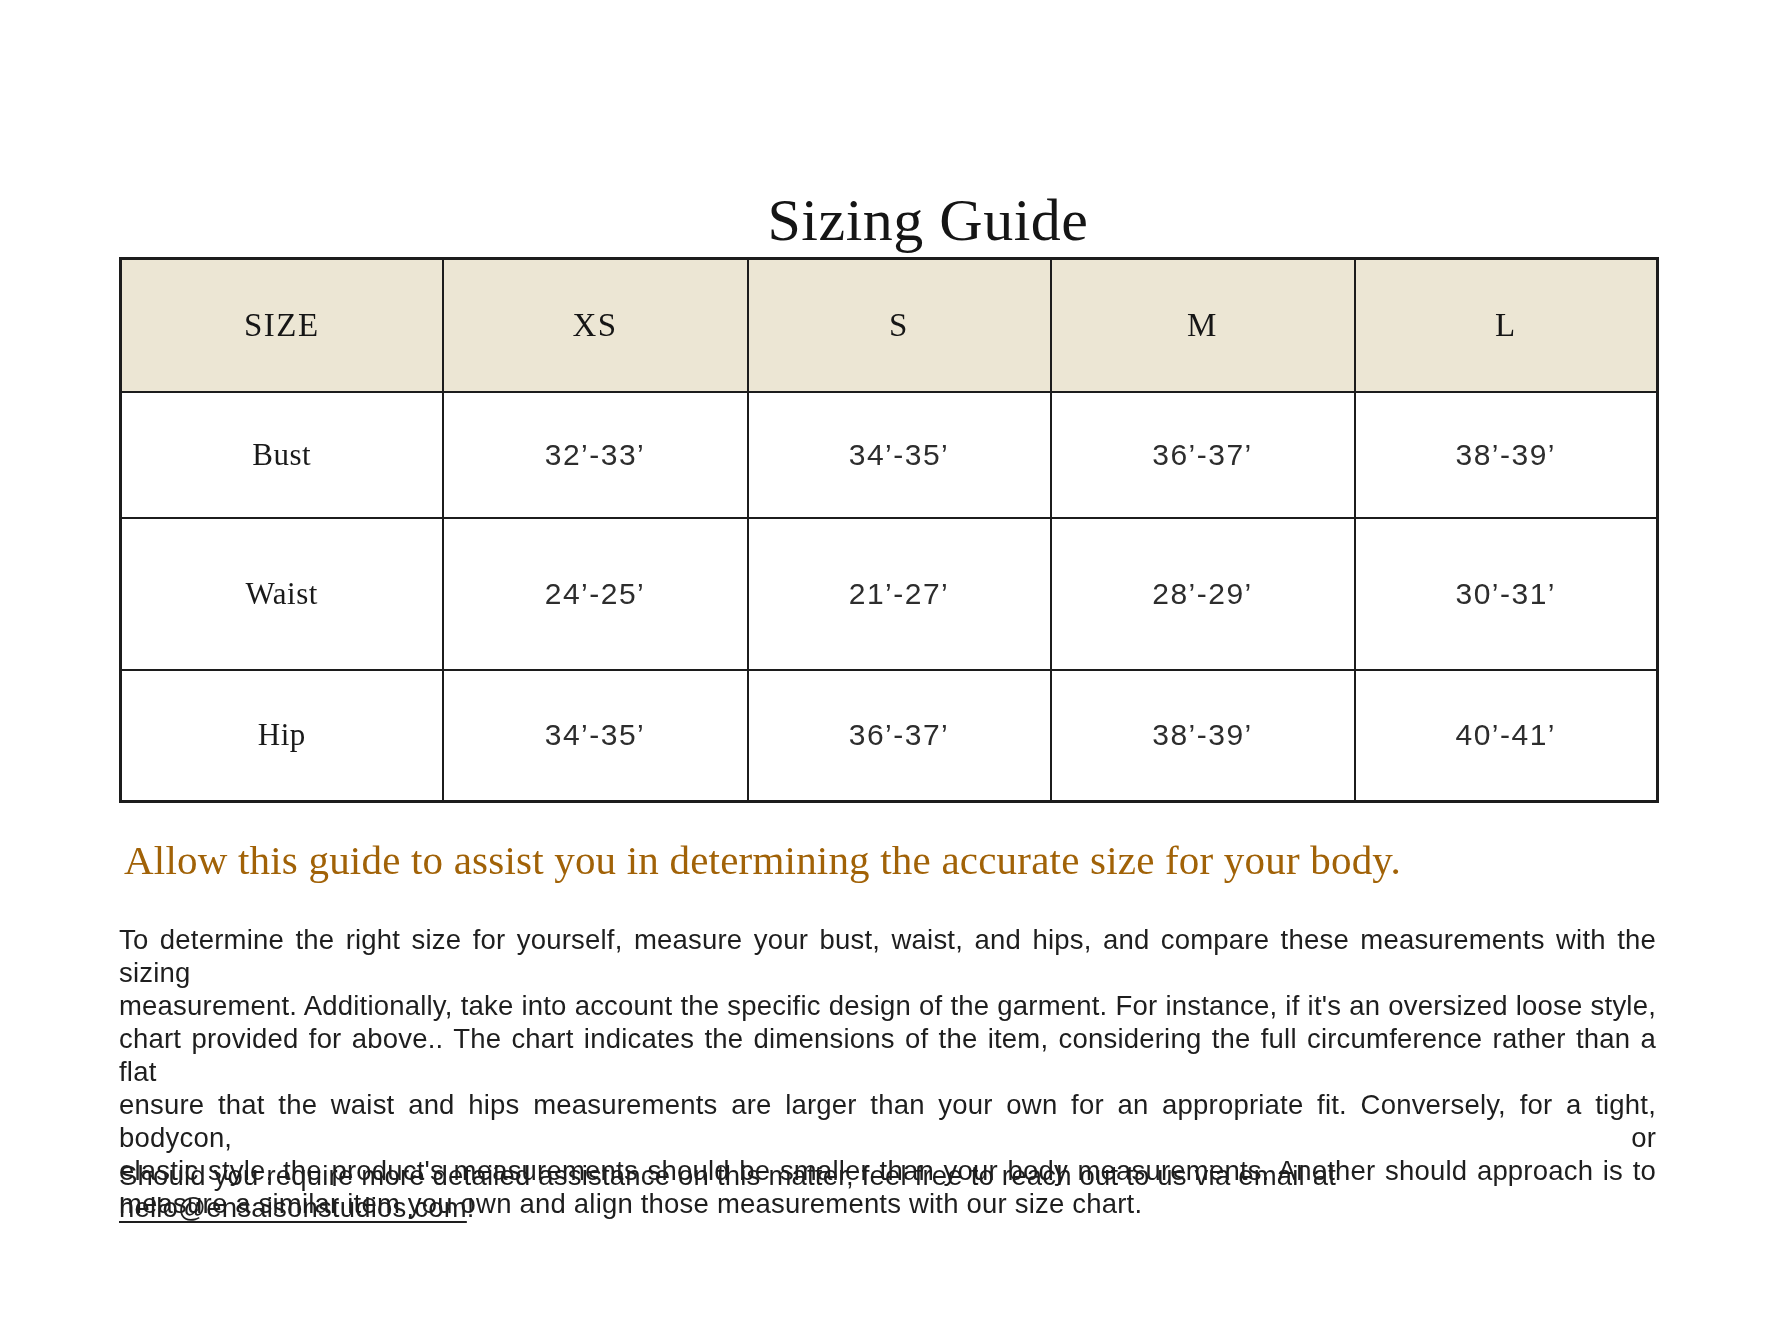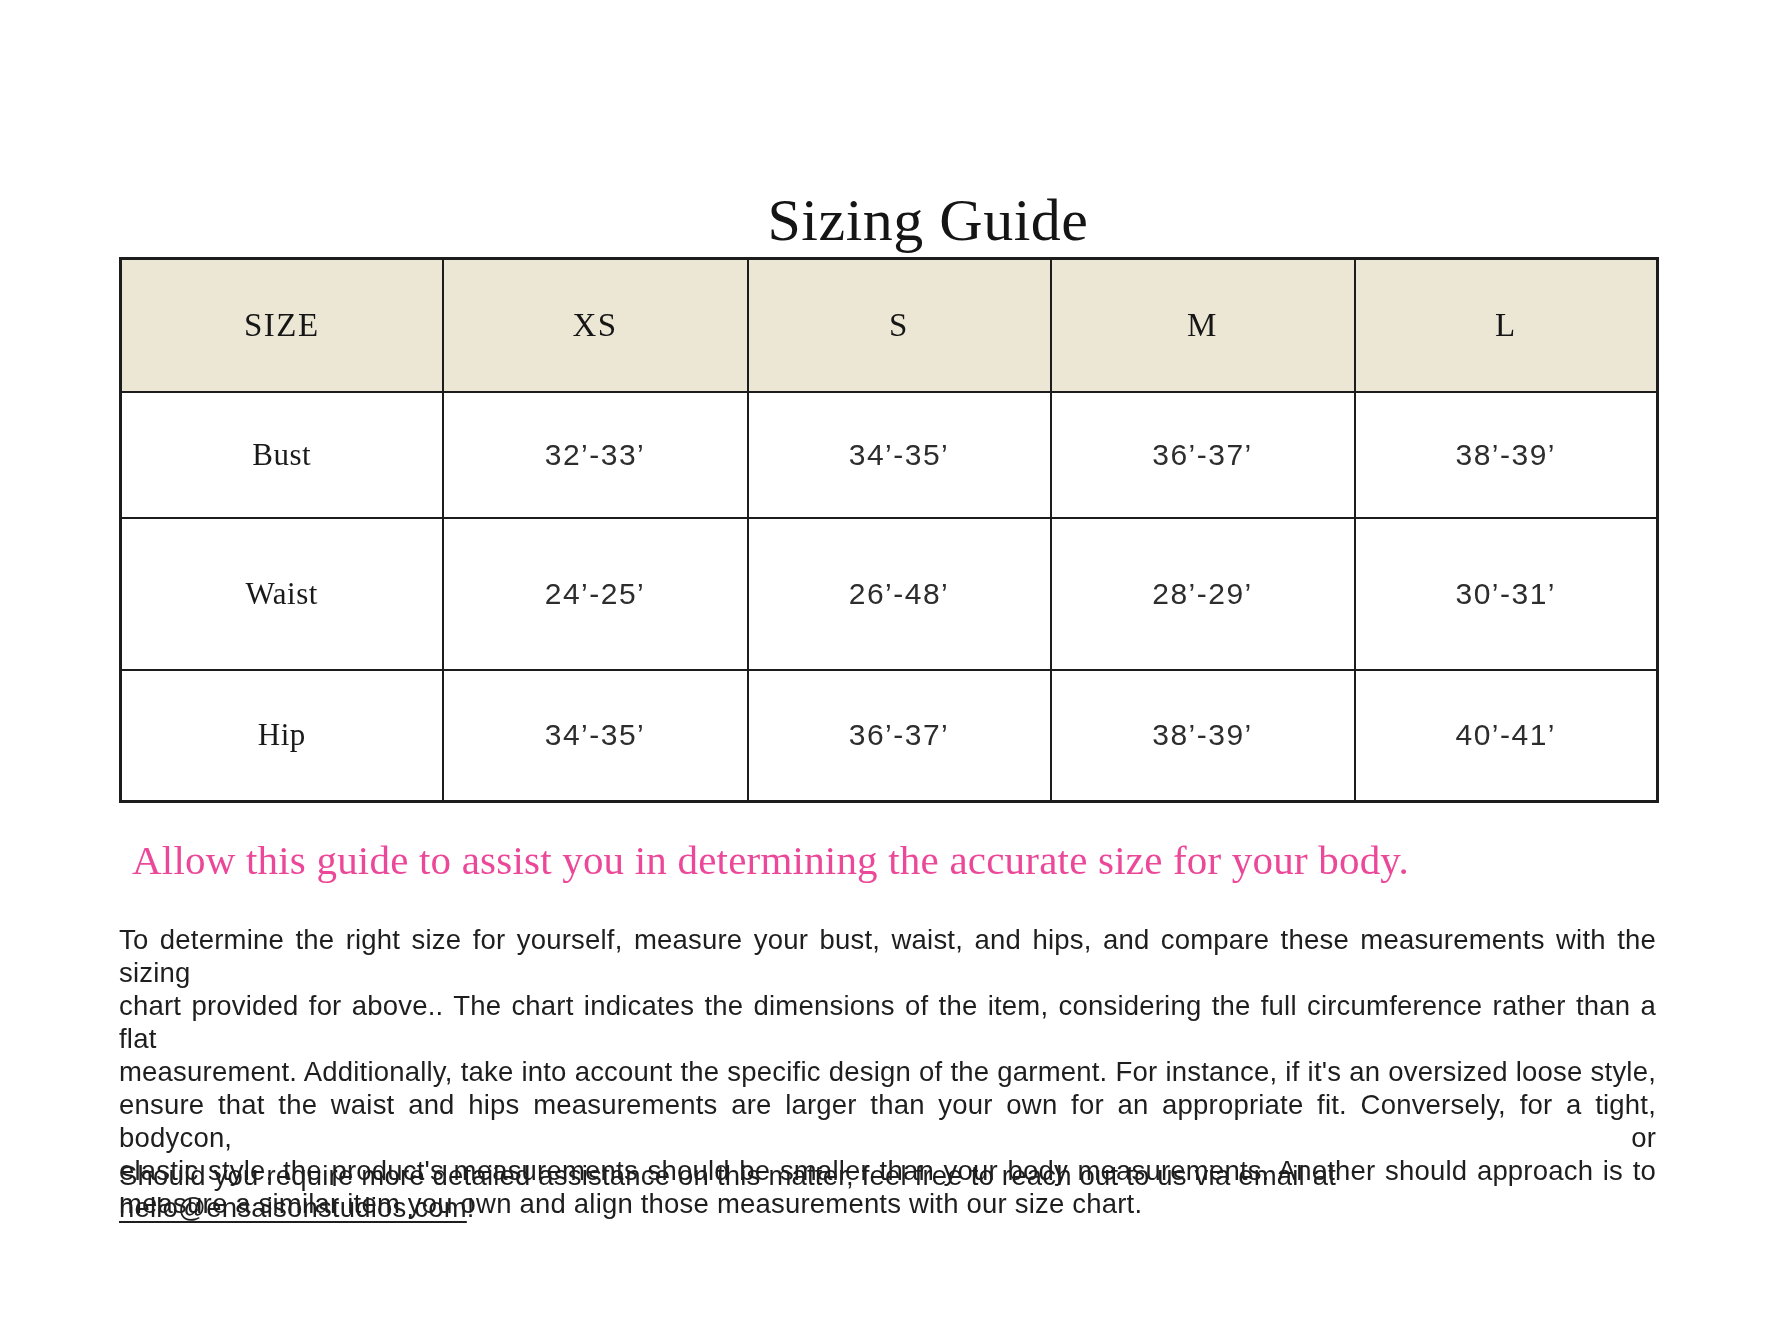--- a/index.html
+++ b/index.html
@@ -66,28 +66,28 @@
     color: #1a1a1a;
   }
   table.size-chart tbody td {
     font-family: "Liberation Sans", "DejaVu Sans", sans-serif;
     font-size: 30px;
     letter-spacing: 1.5px;
     color: #2d2d2d;
   }
   .subheading {
     position: absolute;
-    left: 132px;
+    left: 124px;
     top: 836px;
     width: 1537px;
     font-family: "Liberation Serif", "DejaVu Serif", serif;
     font-weight: 400;
     font-size: 41px;
     letter-spacing: 0.2px;
-    color: #ec4899;
+    color: #a16207;
   }
   .instructions {
     position: absolute;
     left: 119px;
     top: 923px;
     width: 1537px;
     font-size: 27.5px;
     line-height: 33px;
     letter-spacing: 0.2px;
     color: #1e1e1e;
@@ -144,40 +144,40 @@
       <tr class="row-bust">
         <th>Bust</th>
         <td>32’-33’</td>
         <td>34’-35’</td>
         <td>36’-37’</td>
         <td>38’-39’</td>
       </tr>
       <tr class="row-waist">
         <th>Waist</th>
         <td>24’-25’</td>
-        <td>26’-48’</td>
+        <td>21’-27’</td>
         <td>28’-29’</td>
         <td>30’-31’</td>
       </tr>
       <tr class="row-hip">
         <th>Hip</th>
         <td>34’-35’</td>
         <td>36’-37’</td>
         <td>38’-39’</td>
         <td>40’-41’</td>
       </tr>
     </tbody>
   </table>
 
   <div class="subheading">Allow this guide to assist you in determining the accurate size for your body.</div>
 
   <div class="instructions">
     <div class="para-line">To determine the right size for yourself, measure your bust, waist, and hips, and compare these measurements with the sizing</div>
+    <div class="para-line">measurement. Additionally, take into account the specific design of the garment. For instance, if it's an oversized loose style,</div>
     <div class="para-line">chart provided for above.. The chart indicates the dimensions of the item, considering the full circumference rather than a flat</div>
-    <div class="para-line">measurement. Additionally, take into account the specific design of the garment. For instance, if it's an oversized loose style,</div>
     <div class="para-line">ensure that the waist and hips measurements are larger than your own for an appropriate fit. Conversely, for a tight, bodycon, or</div>
     <div class="para-line">elastic style, the product's measurements should be smaller than your body measurements. Another should approach is to</div>
     <div class="para-line">measure a similar item you own and align those measurements with our size chart.</div>
   </div>
 
   <div class="contact-line">
     <span>Should you require more detailed assistance on this matter, feel free to reach out to us via email at </span><a class="email-link">hello@ensaisonstudios.com</a><span>!</span>
   </div>
 
 </div>

